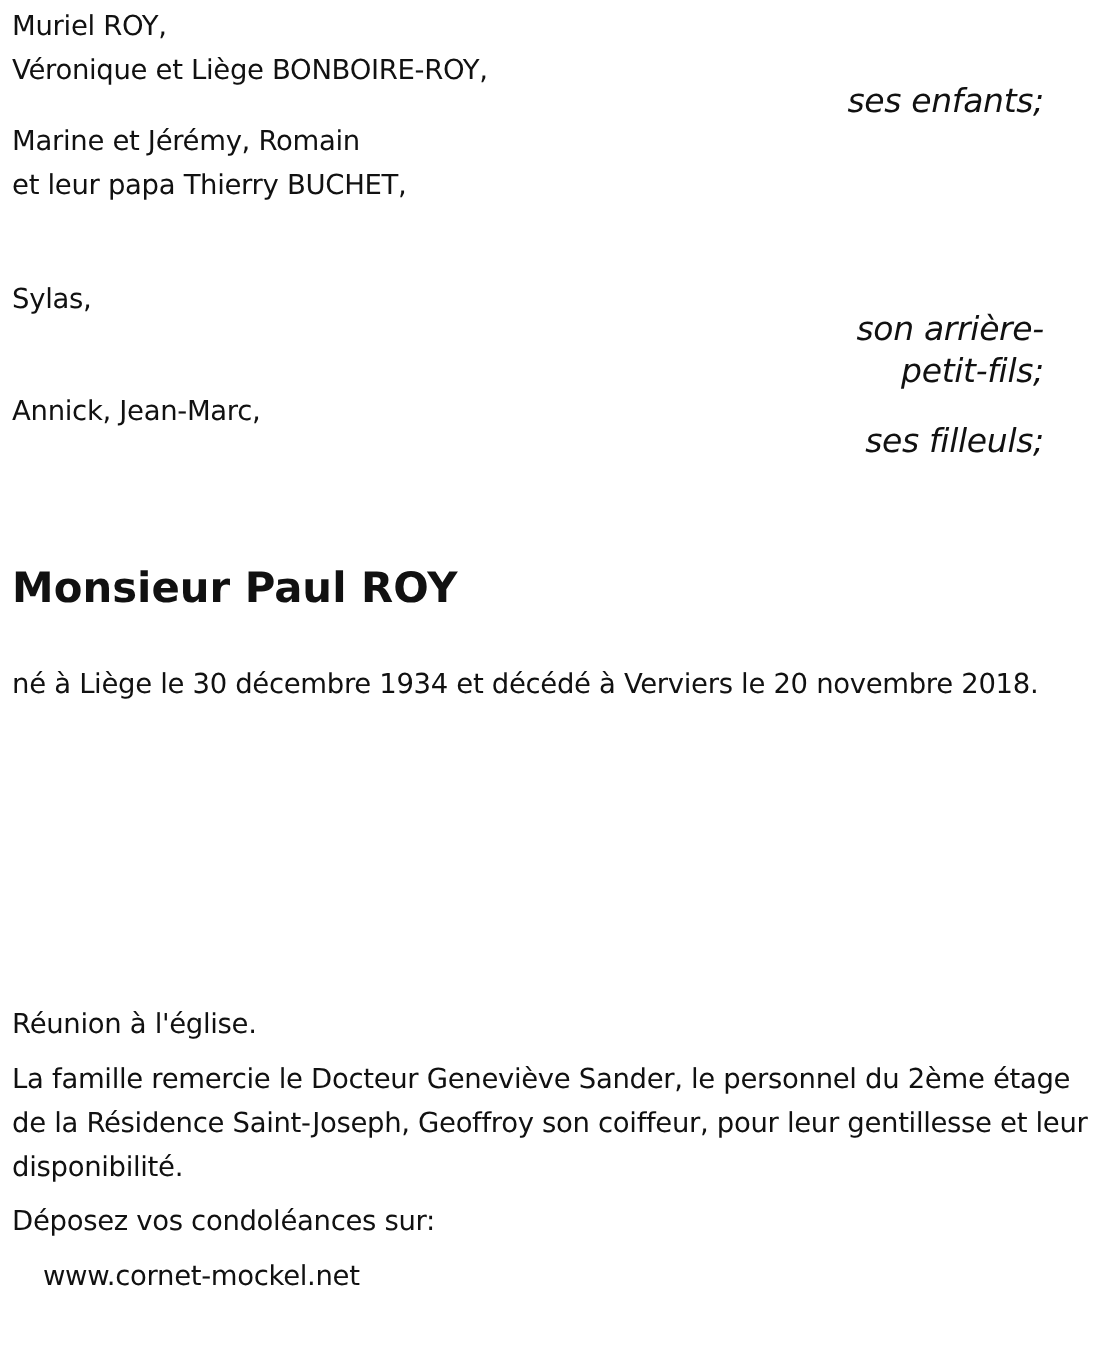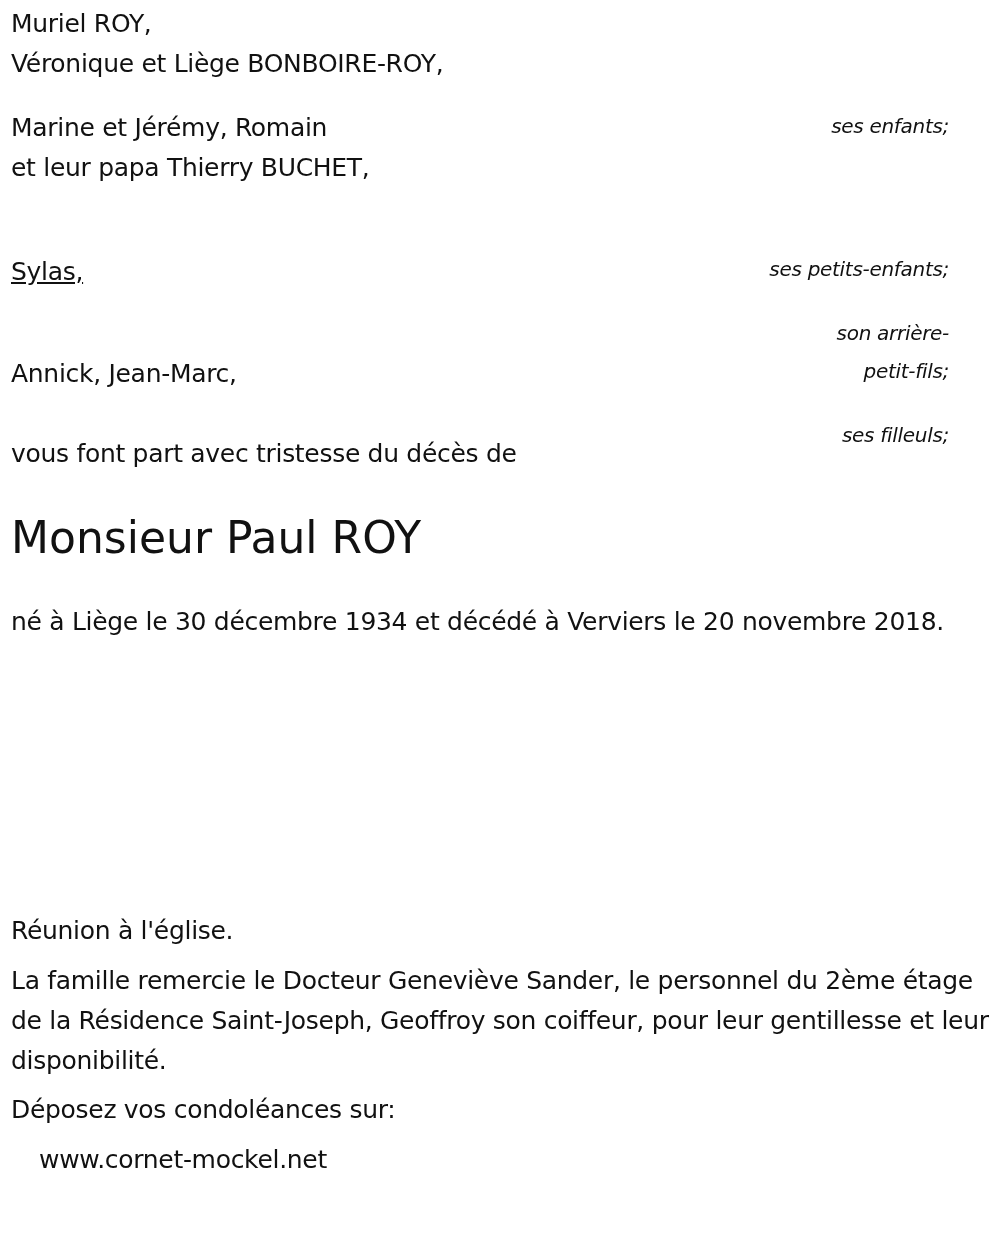--- a/index.html
+++ b/index.html
@@ -20,29 +20,28 @@
     position: relative;
     width: 959px;
     height: 1244px;
   }
   .abs { position: absolute; left: 11px; white-space: nowrap; }
   .right {
     position: absolute;
     right: 10px;
     font-style: italic;
     white-space: nowrap;
-    font-size: 20px;
-    margin-top: 39px;
+    font-size: 30px;
   }
   .title {
     position: absolute;
     left: 11px;
     top: 512px;
-    font-size: 44px;
-    font-weight: normal;
+    font-size: 38px;
+    font-weight: bold;
     letter-spacing: 0px;
     white-space: nowrap;
   }
   .para {
     position: absolute;
     left: 11px;
     width: 985px;
     line-height: 40px;
     white-space: normal;
   }
@@ -52,30 +51,28 @@
 <body>
 
 <div class="page">
 
   <div class="abs" style="top:9px;">Muriel ROY,</div>
   <div class="abs" style="top:49px;">Véronique et Liège BONBOIRE-ROY,</div>
   <div class="right" style="top:75px;">ses enfants;</div>
 
   <div class="abs" style="top:113px;">Marine et Jérémy, Romain</div>
   <div class="abs" style="top:153px;">et leur papa Thierry BUCHET,</div>
-  <div class="right" style="top:218px;">ses petits-enfants;</div>
 
-  <div class="abs" style="top:257px;text-decoration:underline;">Sylas,</div>
+  <div class="abs" style="top:257px;">Sylas,</div>
   <div class="right" style="top:282px;">son arrière-</div>
   <div class="right" style="top:320px;">petit-fils;</div>
 
   <div class="abs" style="top:359px;">Annick, Jean-Marc,</div>
   <div class="right" style="top:384px;">ses filleuls;</div>
 
-  <div class="abs" style="top:439px;">vous font part avec tristesse du décès de</div>
 
   <div class="title">Monsieur Paul ROY</div>
 
   <div class="para" style="top:602px;">né à Liège le 30 décembre 1934 et décédé à Verviers le 20 novembre 2018.</div>
 
 
 
   <div class="para" style="top:911px;">Réunion à l'église.</div>
 
   <div class="para" style="top:961px;">La famille remercie le Docteur Geneviève Sander, le personnel du 2ème étage de la Résidence Saint-Joseph, Geoffroy son coiffeur, pour leur gentillesse et leur disponibilité.</div>

